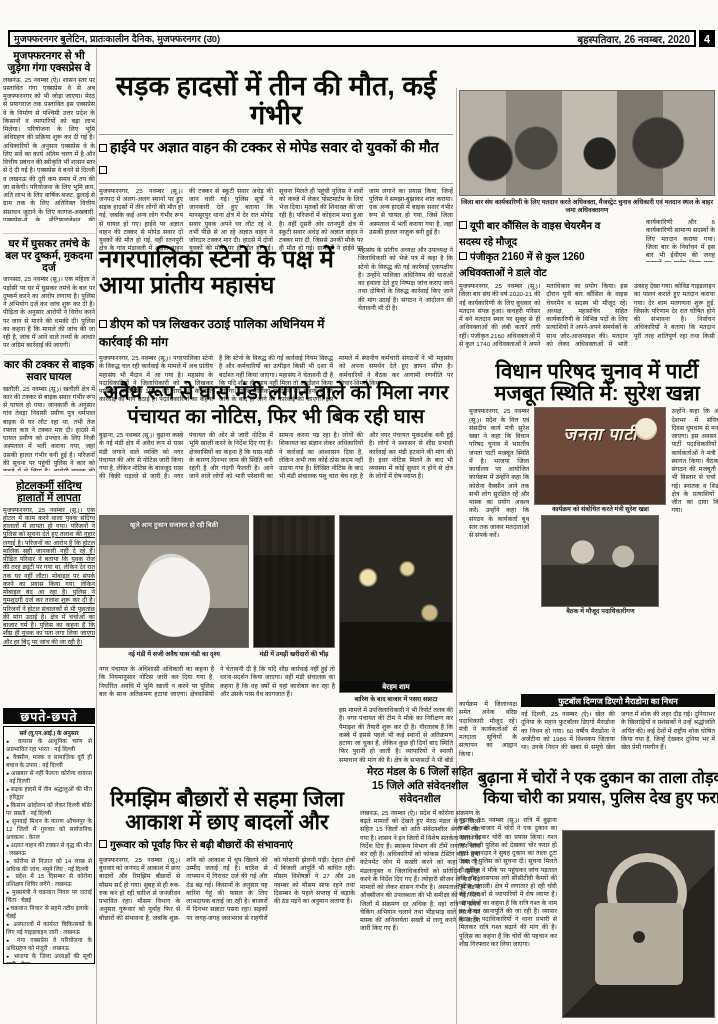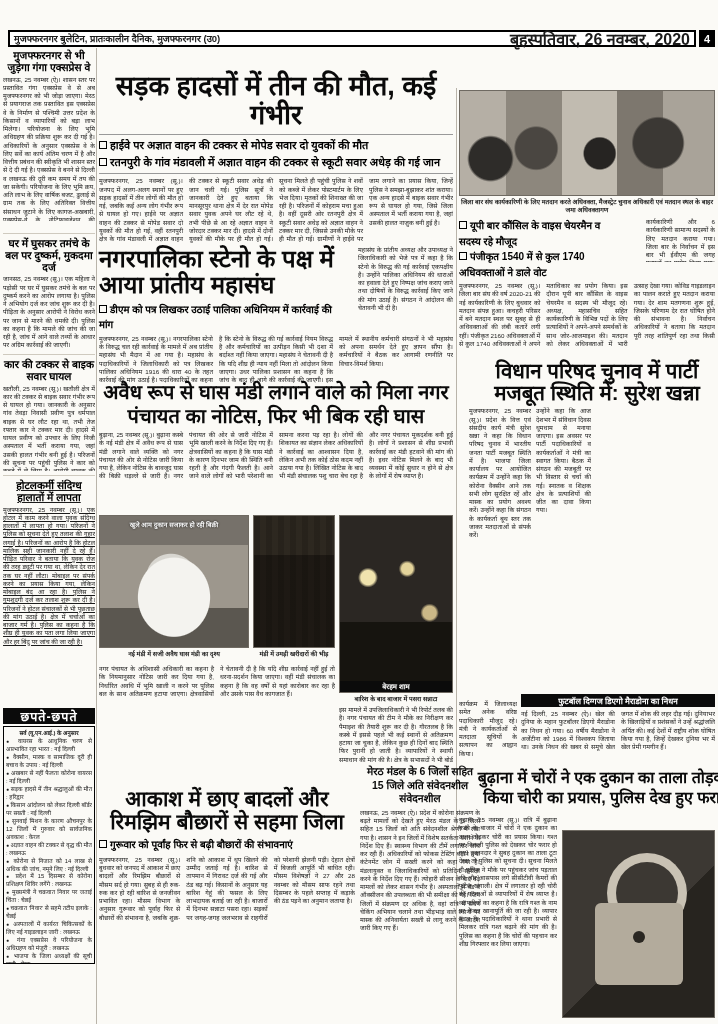--- a/index.html
+++ b/index.html
@@ -6,31 +6,31 @@
   .page{
     position:relative;width:718px;height:1024px;margin:0 auto;
     background:#fbfaf6;overflow:hidden;
     font-family:"Liberation Sans","DejaVu Sans",sans-serif;color:#1b1b1b;
   }
   
   .masthead{position:absolute;left:8px;top:30px;width:688px;height:17px;
     border:2px solid #000;display:flex;align-items:center;justify-content:space-between;
     padding:0 4px;box-sizing:border-box;background:#fff;}
   .masthead .mtitle{font-size:9.5px;font-weight:800;}
-  .masthead .mdate{font-size:16px;font-weight:800;}
+  .masthead .mdate{font-size:10px;font-weight:800;}
   .pagebox{position:absolute;left:699px;top:30px;width:16px;height:17px;background:#000;
     color:#fff;font-size:11px;font-weight:800;display:flex;align-items:center;justify-content:center;}
   
   .body-text{font-size:6.25px;line-height:1.32;text-align:justify;color:#222;word-break:break-word;overflow:hidden;}
   .cols2{column-count:2;column-gap:6px;}
   .cols3{column-count:3;column-gap:6px;}
   .cols4{column-count:4;column-gap:6px;}
   .headline{font-weight:800;color:#0a0a0a;line-height:1.08;}
   .center{text-align:center;}
-  .subhead{font-size:11px;font-weight:800;line-height:1.55;color:#000;}
+  .subhead{font-size:14px;font-weight:800;line-height:1.55;color:#000;}
   .sqb{display:inline-block;width:6px;height:6px;border:1.7px solid #000;margin-right:3px;}
   .blackbar{background:#0b0b0b;color:#fff;font-weight:800;display:flex;align-items:center;justify-content:center;}
   .cap{font-size:6.4px;font-weight:700;text-align:center;line-height:1.25;}
   .vline{position:absolute;width:1px;background:#b9b4aa;}
   
   .ph{position:relative;overflow:hidden;border:1px solid #6f6a62;box-sizing:border-box;}
   .ph-election{background:
     radial-gradient(circle at 12% 65%, #2e2c29 0 9%, transparent 10%),
     radial-gradient(circle at 30% 55%, #4a4641 0 11%, transparent 12%),
     radial-gradient(circle at 55% 60%, #262422 0 10%, transparent 11%),
@@ -127,30 +127,30 @@
         <li>भाजपा के जिला अध्यक्षों की सूची जारी : मेरठ</li>
 
       </ul>
     </div>
   </div>
 
   <div style="position:absolute;left:99px;top:72px;width:354px;">
     <div class="headline center" style="font-size:27px;">सड़क हादसों में तीन की मौत, कई गंभीर</div>
     <div style="border-top:1px solid #999;border-bottom:1px solid #999;margin-top:4px;padding:2px 0;">
       <div class="subhead"><span class="sqb"></span><span>हाईवे पर अज्ञात वाहन की टक्कर से मोपेड सवार दो युवकों की मौत</span></div>
-      <div class="subhead"><span class="sqb"></span><span>रतनपुरी के गांव मंडावली में अज्ञात वाहन की टक्कर से स्कूटी सवार अधेड़ की गई जान</span></div>
+      <div class="subhead"><span class="sqb"></span></div>
     </div>
     <div class="body-text cols4" style="height:98px;margin-top:3px;">मुजफ्फरनगर, 25 नवम्बर (सू.)। जनपद में अलग-अलग स्थानों पर हुए सड़क हादसों में तीन लोगों की मौत हो गई, जबकि कई अन्य लोग गंभीर रूप से घायल हो गए। हाईवे पर अज्ञात वाहन की टक्कर से मोपेड सवार दो युवकों की मौत हो गई, वहीं रतनपुरी क्षेत्र के गांव मंडावली में अज्ञात वाहन की टक्कर से स्कूटी सवार अधेड़ की जान चली गई। पुलिस सूत्रों ने जानकारी देते हुए बताया कि मानसूरपुर थाना क्षेत्र में देर रात मोपेड सवार युवक अपने घर लौट रहे थे, तभी पीछे से आ रहे अज्ञात वाहन ने जोरदार टक्कर मार दी। हादसे में दोनों युवकों की मौके पर ही मौत हो गई। सूचना मिलते ही पहुंची पुलिस ने शवों को कब्जे में लेकर पोस्टमार्टम के लिए भेज दिया। मृतकों की शिनाख्त की जा रही है। परिजनों में कोहराम मचा हुआ है। वहीं दूसरी ओर रतनपुरी क्षेत्र में स्कूटी सवार अधेड़ को अज्ञात वाहन ने टक्कर मार दी, जिससे उनकी मौके पर ही मौत हो गई। ग्रामीणों ने हाईवे पर जाम लगाने का प्रयास किया, जिन्हें पुलिस ने समझा-बुझाकर शांत कराया। एक अन्य हादसे में बाइक सवार गंभीर रूप से घायल हो गया, जिसे जिला अस्पताल में भर्ती कराया गया है, जहां उसकी हालत नाजुक बनी हुई है।</div>
   </div>
 
   <div style="position:absolute;left:99px;top:246px;width:354px;">
     <div style="display:flex;gap:10px;">
       <div style="width:252px;">
         <div class="headline" style="font-size:24px;">नगरपालिका स्टेनो के पक्ष में आया प्रांतीय महासंघ</div>
-        <div class="subhead" style="font-size:10px;margin-top:4px;"><span class="sqb"></span><span>डीएम को पत्र लिखकर उठाई पालिका अधिनियम में कार्रवाई की मांग</span></div>
+        <div class="subhead" style="font-size:12px;margin-top:17px;"><span class="sqb"></span><span>डीएम को पत्र लिखकर उठाई पालिका अधिनियम में कार्रवाई की मांग</span></div>
       </div>
       <div class="body-text" style="width:96px;height:76px;">महासंघ के प्रांतीय अध्यक्ष और उपाध्यक्ष ने जिलाधिकारी को भेजे पत्र में कहा है कि स्टेनो के विरुद्ध की गई कार्रवाई एकपक्षीय है। उन्होंने पालिका अधिनियम की धाराओं का हवाला देते हुए निष्पक्ष जांच कराए जाने तथा दोषियों के विरुद्ध कार्रवाई किए जाने की मांग उठाई है। संगठन ने आंदोलन की चेतावनी भी दी है।</div>
     </div>
     <div class="body-text cols3" style="height:52px;margin-top:2px;">मुजफ्फरनगर, 25 नवम्बर (सू.)। नगरपालिका स्टेनो के विरुद्ध चल रही कार्रवाई के मामले में अब प्रांतीय महासंघ भी मैदान में आ गया है। महासंघ के पदाधिकारियों ने जिलाधिकारी को पत्र लिखकर पालिका अधिनियम 1916 की धारा 40 के तहत कार्रवाई की मांग उठाई है। पदाधिकारियों का कहना है कि स्टेनो के विरुद्ध की गई कार्रवाई नियम विरुद्ध है और कर्मचारियों का उत्पीड़न किसी भी दशा में बर्दाश्त नहीं किया जाएगा। महासंघ ने चेतावनी दी है कि यदि शीघ्र ही न्याय नहीं मिला तो आंदोलन किया जाएगा। उधर पालिका प्रशासन का कहना है कि जांच के बाद ही आगे की कार्रवाई की जाएगी। इस मामले में स्थानीय कर्मचारी संगठनों ने भी महासंघ को अपना समर्थन देते हुए ज्ञापन सौंपा है। कर्मचारियों ने बैठक कर आगामी रणनीति पर विचार-विमर्श किया।</div>
   </div>
 
   <div style="position:absolute;left:99px;top:380px;width:354px;">
     <div class="headline center" style="font-size:20px;line-height:1.2;">अवैध रूप से घास मंडी लगाने वाले को मिला नगर पंचायत का नोटिस, फिर भी बिक रही घास</div>
     <div class="body-text cols4" style="height:96px;margin-top:3px;">बुढ़ाना, 25 नवम्बर (सू.)। बुढ़ाना कस्बे के नई मंडी क्षेत्र में अवैध रूप से घास मंडी लगाने वाले व्यक्ति को नगर पंचायत की ओर से नोटिस जारी किया गया है, लेकिन नोटिस के बावजूद घास की बिक्री धड़ल्ले से जारी है। नगर पंचायत की ओर से जारी नोटिस में भूमि खाली करने के निर्देश दिए गए हैं। क्षेत्रवासियों का कहना है कि घास मंडी के कारण दिनभर जाम की स्थिति बनी रहती है और गंदगी फैलती है। आने जाने वाले लोगों को भारी परेशानी का सामना करना पड़ रहा है। लोगों की शिकायत का संज्ञान लेकर अधिकारियों ने कार्रवाई का आश्वासन दिया है, लेकिन अभी तक कोई ठोस कदम नहीं उठाया गया है। लिखित नोटिस के बाद भी मंडी संचालक पशु चारा बेच रहा है और नगर पंचायत मूकदर्शक बनी हुई है। लोगों ने प्रशासन से शीघ्र प्रभावी कार्रवाई कर मंडी हटवाने की मांग की है। इधर नोटिस मिलने के बाद भी व्यवस्था में कोई सुधार न होने से क्षेत्र के लोगों में रोष व्याप्त है।</div>
   </div>
@@ -166,52 +166,61 @@
   <div class="ph ph-night" style="position:absolute;left:339px;top:515px;width:114px;height:178px;">
     <div class="photo-strip">बेरहम शाम</div>
   </div>
   <div class="cap" style="position:absolute;left:339px;top:695px;width:114px;">बारिश के बाद बाजार में पसरा सन्नाटा</div>
 
   <div class="body-text cols2" style="position:absolute;left:99px;top:665px;width:236px;height:120px;">नगर पंचायत के अधिशासी अधिकारी का कहना है कि नियमानुसार नोटिस जारी कर दिया गया है, निर्धारित अवधि में भूमि खाली न करने पर पुलिस बल के साथ अतिक्रमण हटाया जाएगा। क्षेत्रवासियों ने चेतावनी दी है कि यदि शीघ्र कार्रवाई नहीं हुई तो धरना-प्रदर्शन किया जाएगा। वहीं मंडी संचालक का कहना है कि वह वर्षों से यहां कारोबार कर रहा है और उसके पास वैध कागजात हैं।</div>
   <div class="body-text" style="position:absolute;left:339px;top:706px;width:114px;height:56px;">इस मामले में उपजिलाधिकारी ने भी रिपोर्ट तलब की है। नगर पंचायत की टीम ने मौके का निरीक्षण कर पैमाइश की तैयारी शुरू कर दी है। गौरतलब है कि कस्बे में इससे पहले भी कई स्थानों से अतिक्रमण हटाया जा चुका है, लेकिन कुछ ही दिनों बाद स्थिति फिर पुरानी हो जाती है। व्यापारियों ने स्थायी समाधान की मांग की है। क्षेत्र के सभासदों ने भी बोर्ड बैठक में यह मुद्दा उठाने की बात कही है। लोगों का कहना है कि मुख्य मार्ग पर सजने वाली इस मंडी से हर समय दुर्घटना की आशंका बनी रहती है।</div>
 
   <div style="position:absolute;left:99px;top:788px;width:256px;">
     <div class="headline center" style="font-size:21px;">
+      <div>रिमझिम बौछारों से सहमा जिला</div>
       <div>आकाश में छाए बादलों और</div>
-      <div>रिमझिम बौछारों से सहमा जिला</div>
     </div>
     <div style="margin-top:4px;">
       <div class="subhead" style="font-size:10px;"><span class="sqb"></span><span>गुरूवार को पूर्वांह फिर से बढ़ी बौछारों की संभावनाएं</span></div>
     </div>
     <div class="body-text cols3" style="height:128px;margin-top:3px;">मुजफ्फरनगर, 25 नवम्बर (सू.)। बुधवार को जनपद में आकाश में छाए बादलों और रिमझिम बौछारों से मौसम सर्द हो गया। सुबह से ही रुक-रुक कर हो रही बारिश से जनजीवन प्रभावित रहा। मौसम विभाग के अनुसार गुरूवार को पूर्वांह फिर से बौछारों की संभावना है, जबकि शुक्र-शनि को आकाश में धूप खिलने की उम्मीद जताई गई है। बारिश से तापमान में गिरावट दर्ज की गई और ठंड बढ़ गई। किसानों के अनुसार यह बारिश गेहूं की फसल के लिए लाभदायक बताई जा रही है। बाजारों में दिनभर सन्नाटा पसरा रहा। सड़कों पर जगह-जगह जलभराव से राहगीरों को परेशानी झेलनी पड़ी। देहात क्षेत्रों में बिजली आपूर्ति भी बाधित रही। मौसम विशेषज्ञों ने 27 और 28 नवम्बर को मौसम साफ रहने तथा दिसम्बर के पहले सप्ताह में कड़ाके की ठंड पड़ने का अनुमान जताया है।</div>
   </div>
 
   <div style="position:absolute;left:360px;top:765px;width:120px;">
     <div class="headline center" style="font-size:10.5px;line-height:1.3;">मेरठ मंडल के 6 जिलों सहित 15 जिले अति संवेदनशील संवेदनशील</div>
     <div class="body-text" style="height:200px;margin-top:3px;">लखनऊ, 25 नवम्बर (ऐ)। प्रदेश में कोरोना संक्रमण के बढ़ते मामलों को देखते हुए मेरठ मंडल के 3 जिलों सहित 15 जिलों को अति संवेदनशील श्रेणी में रखा गया है। शासन ने इन जिलों में विशेष सतर्कता बरतने के निर्देश दिए हैं। स्वास्थ्य विभाग की टीमें लगातार जांच कर रही हैं। अधिकारियों को फोकस टेस्टिंग बढ़ाने तथा कंटेनमेंट जोन में सख्ती करने को कहा गया है। मंडलायुक्त व जिलाधिकारियों को प्रतिदिन समीक्षा करने के निर्देश दिए गए हैं। त्योहारी सीजन के बाद बढ़े मामलों को लेकर शासन गंभीर है। अस्पतालों में बेड व ऑक्सीजन की उपलब्धता की भी समीक्षा की गई। जिन जिलों में संक्रमण दर अधिक है, वहां रात्रि में सघन चेकिंग अभियान चलाने तथा भीड़भाड़ वाले स्थानों पर मास्क की अनिवार्यता सख्ती से लागू करने के आदेश जारी किए गए हैं।</div>
   </div>
 
   <div class="ph ph-election" style="position:absolute;left:459px;top:90px;width:256px;height:106px;"></div>
   <div class="cap" style="position:absolute;left:459px;top:198px;width:256px;">जिला बार संघ कार्यकारिणी के लिए मतदान करते अधिवक्ता, मैजस्ट्रेट चुनाव अधिकारी एवं मतदान स्थल के बाहर जमा अधिवक्तागण</div>
 
   <div style="position:absolute;left:459px;top:214px;width:256px;">
     <div style="display:flex;gap:22px;margin-top:4px;">
       <div style="width:176px;">
         <div class="subhead" style="font-size:10px;"><span class="sqb"></span><span>यूपी बार कौंसिल के वाइस चेयरमैन व सदस्य रहे मौजूद</span></div>
-        <div class="subhead" style="font-size:10px;"><span class="sqb"></span><span>पंजीकृत 1540 में से कुल 1740 अधिवक्ताओं ने डाले वोट</span></div>
+        <div class="subhead" style="font-size:10px;"><span class="sqb"></span><span>पंजीकृत 2160 में से कुल 1260 अधिवक्ताओं ने डाले वोट</span></div>
       </div>
       <div class="body-text" style="width:74px;height:44px;">कार्यकारिणी और 6 कार्यकारिणी सामान्य सदस्यों के लिए मतदान कराया गया। जिला बार के निर्वाचन में इस बार भी ईवीएम की जगह मतपत्रों का प्रयोग किया गया। मतगणना देर रात तक जारी रही।</div>
     </div>
     <div class="body-text cols3" style="height:66px;margin-top:2px;">मुजफ्फरनगर, 25 नवम्बर (सू.)। जिला बार संघ की वर्ष 2020-21 की नई कार्यकारिणी के लिए बुधवार को मतदान संपन्न हुआ। कचहरी परिसर में बने मतदान स्थल पर सुबह से ही अधिवक्ताओं की लंबी कतारें लगी रहीं। पंजीकृत 2160 अधिवक्ताओं में से कुल 1740 अधिवक्ताओं ने अपने मताधिकार का प्रयोग किया। इस दौरान यूपी बार कौंसिल के वाइस चेयरमैन व सदस्य भी मौजूद रहे। अध्यक्ष, महासचिव सहित कार्यकारिणी के विभिन्न पदों के लिए प्रत्याशियों ने अपने-अपने समर्थकों के साथ जोर-आजमाइश की। मतदान को लेकर अधिवक्ताओं में भारी उत्साह देखा गया। कोविड गाइडलाइन का पालन कराते हुए मतदान कराया गया। देर शाम मतगणना शुरू हुई, जिसके परिणाम देर रात घोषित होने की संभावना है। निर्वाचन अधिकारियों ने बताया कि मतदान पूरी तरह शांतिपूर्ण रहा तथा किसी भी प्रत्याशी ने कोई आपत्ति दर्ज नहीं कराई।</div>
   </div>
 
   <div style="position:absolute;left:469px;top:360px;width:256px;">
     <div class="headline center" style="font-size:20.5px;">विधान परिषद चुनाव में पार्टी मजबूत स्थिति में: सुरेश खन्ना</div>
     <div style="display:flex;gap:5px;margin-top:3px;height:236px;">
       <div class="body-text" style="width:62px;height:236px;">मुजफ्फरनगर, 25 नवम्बर (सू.)। प्रदेश के वित्त एवं संसदीय कार्य मंत्री सुरेश खन्ना ने कहा कि विधान परिषद चुनाव में भारतीय जनता पार्टी मजबूत स्थिति में है। भाजपा जिला कार्यालय पर आयोजित कार्यक्रम में उन्होंने कहा कि कोरोना वैक्सीन आने तक सभी लोग सुरक्षित रहें और मास्क का प्रयोग अवश्य करें। उन्होंने कहा कि संगठन के कार्यकर्ता बूथ स्तर तक जाकर मतदाताओं से संपर्क करें।</div>
+      <div style="width:132px;">
+        <div class="ph ph-janta" style="width:132px;height:98px;">
+          <div class="janta-text">जनता पार्टी</div>
+          <div class="janta-logo"></div>
+        </div>
+        <div class="cap">कार्यक्रम को संबोधित करते मंत्री सुरेश खन्ना</div>
+        <div class="ph ph-leader" style="width:118px;height:92px;margin:2px auto 0;"></div>
+        <div class="cap">बैठक में मौजूद पदाधिकारीगण</div>
+      </div>
       <div class="body-text" style="width:55px;height:236px;">उन्होंने कहा कि आज देशभर में संविधान दिवस धूमधाम से मनाया जाएगा। इस अवसर पर पार्टी पदाधिकारियों व कार्यकर्ताओं ने मंत्री का स्वागत किया। बैठक में संगठन की मजबूती पर भी विस्तार से चर्चा की गई। स्नातक व शिक्षक क्षेत्र के प्रत्याशियों की जीत का दावा किया गया।</div>
     </div>
   </div>
 
   <div class="body-text" style="position:absolute;left:459px;top:700px;width:58px;height:64px;">कार्यक्रम में जिलाध्यक्ष समेत अनेक वरिष्ठ पदाधिकारी मौजूद रहे। मंत्री ने कार्यकर्ताओं से मतदाता सूचियों के सत्यापन का आह्वान किया।</div>
   <div class="blackbar" style="position:absolute;left:521px;top:694px;width:194px;height:13px;font-size:8.2px;">फुटबॉल दिग्गज डिएगो मैराडोना का निधन</div>
   <div class="body-text cols2" style="position:absolute;left:521px;top:710px;width:194px;height:54px;">नई दिल्ली, 25 नवम्बर (ऐ)। खेल की दुनिया के महान फुटबॉलर डिएगो मैराडोना का निधन हो गया। 60 वर्षीय मैराडोना ने अर्जेंटीना को 1986 में विश्वकप जिताया था। उनके निधन की खबर से समूचे खेल जगत में शोक की लहर दौड़ गई। दुनियाभर के खिलाड़ियों व प्रशंसकों ने उन्हें श्रद्धांजलि अर्पित की। कई देशों में राष्ट्रीय शोक घोषित किया गया है, जिन्हें देखकर दुनिया भर में खेल प्रेमी गमगीन हैं।</div>
 
   <div style="position:absolute;left:477px;top:768px;width:256px;">
     <div class="headline center" style="font-size:16px;line-height:1.25;">बुढ़ाना में चोरों ने एक दुकान का ताला तोड़कर किया चोरी का प्रयास, पुलिस देख हुए फरार</div>

